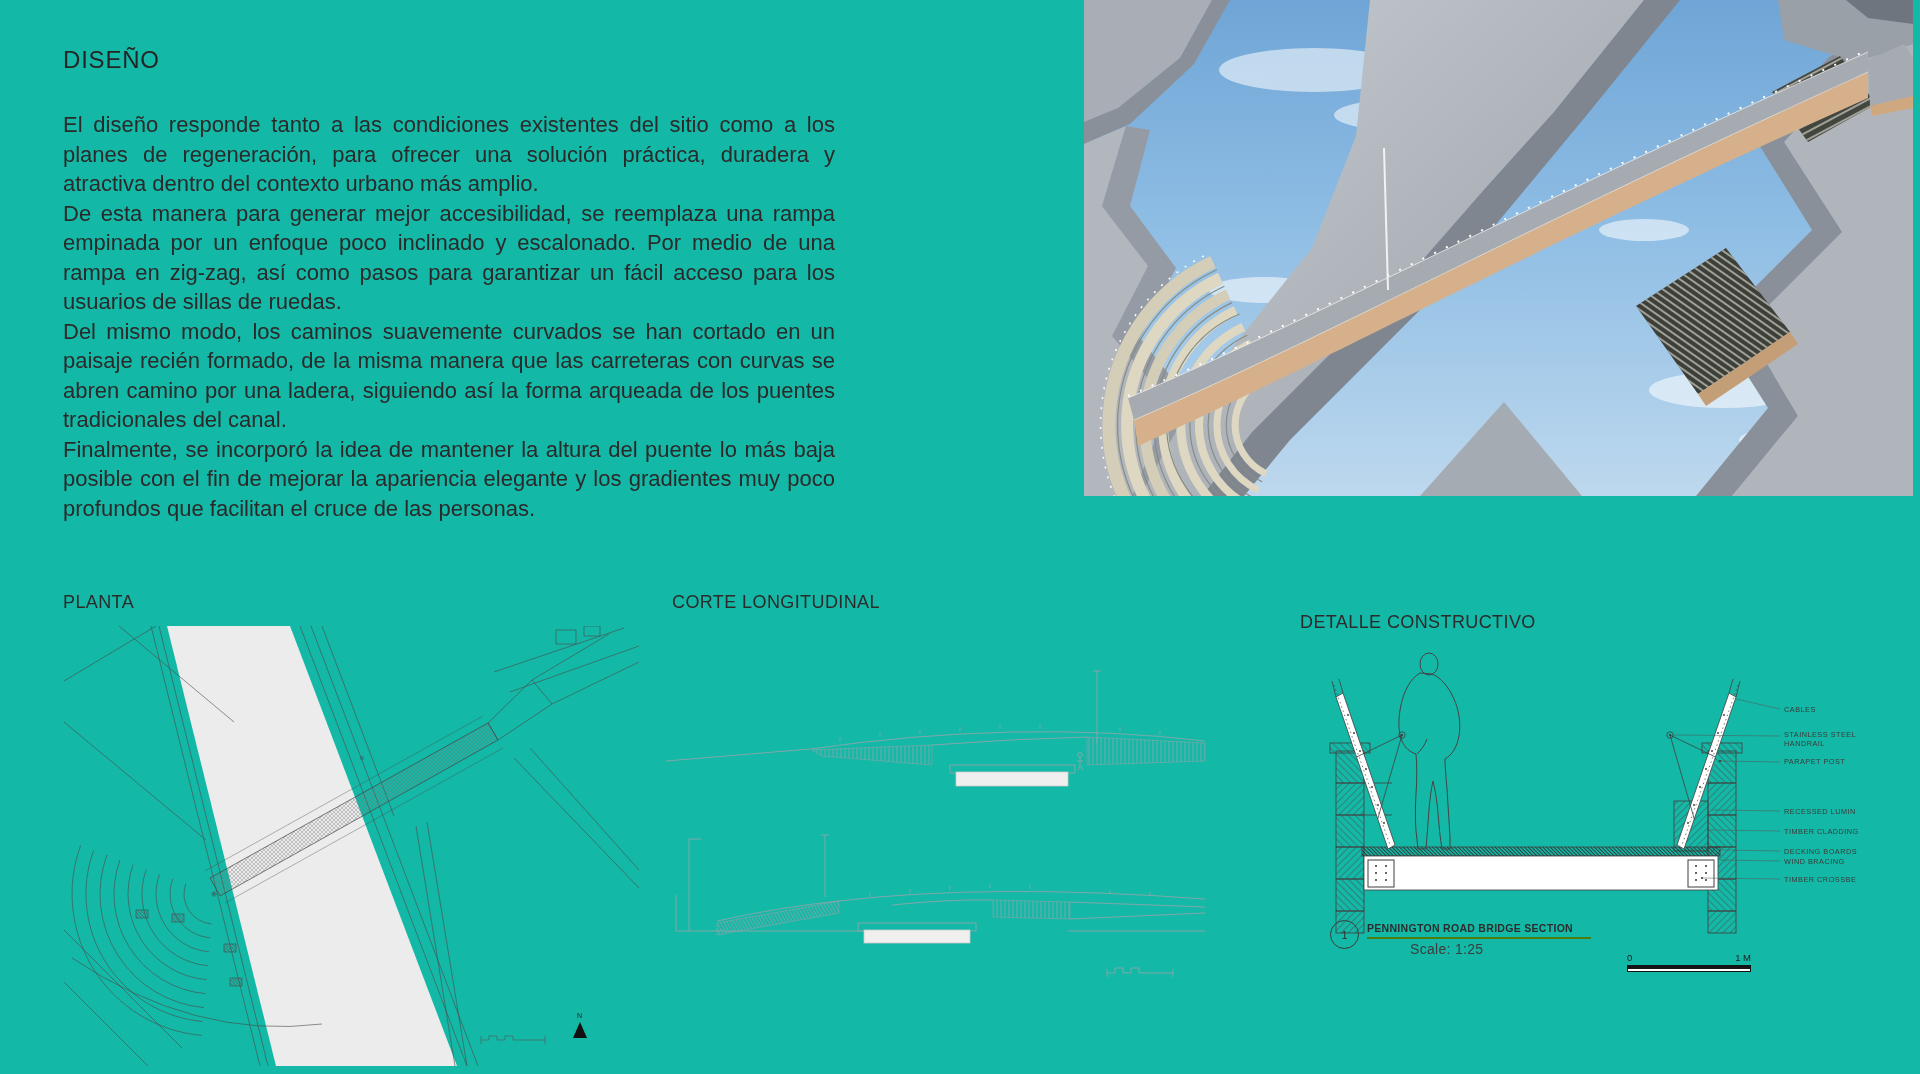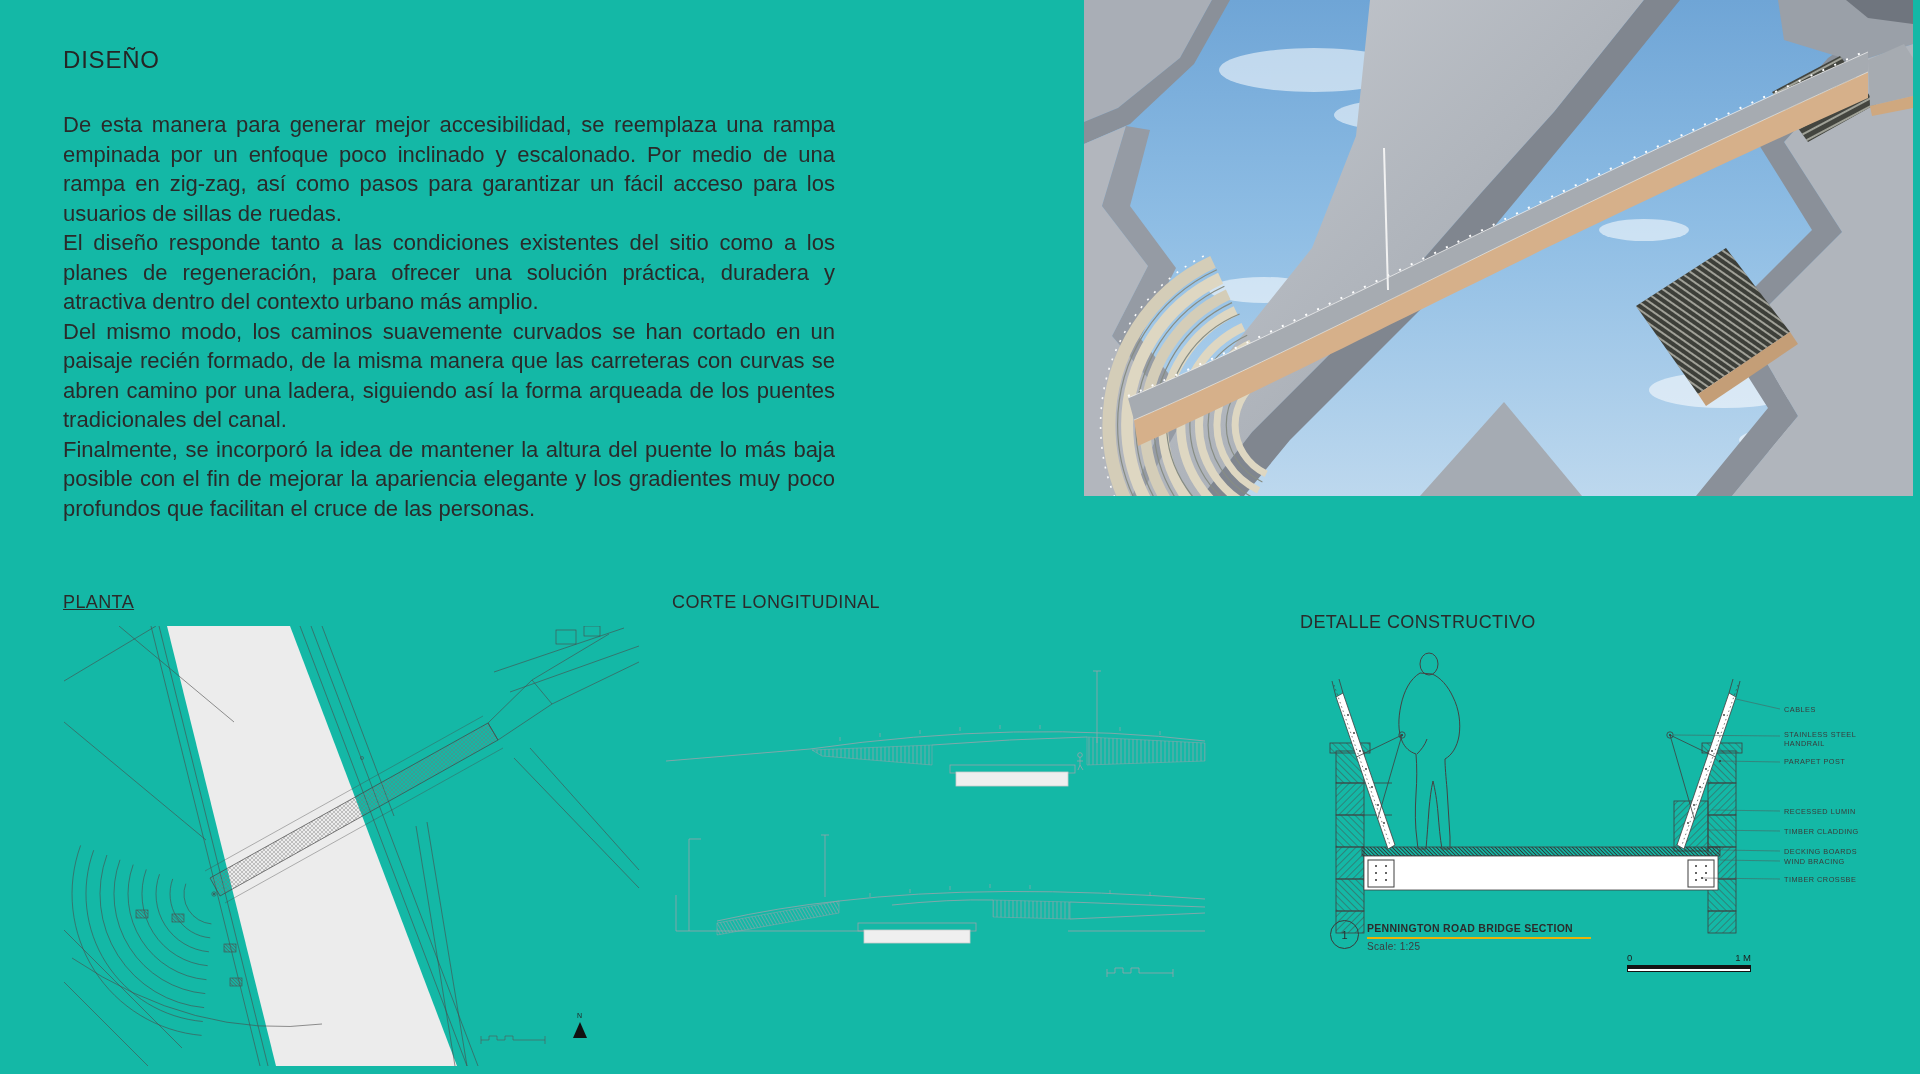--- a/index.html
+++ b/index.html
@@ -7,55 +7,55 @@
   .page{position:relative;width:1920px;height:1074px;background:#14b8a6;}
   .abs{position:absolute;}
 
   
   .article{left:63px;top:46px;width:772px;}
   .article h1{font-size:24px;font-weight:400;letter-spacing:.8px;color:#252525;margin:0 0 36px 0;}
   .article p{margin:0;font-size:22px;line-height:29.5px;text-align:justify;color:#2a2a2a;}
 
   
   .fig-label{font-size:18px;letter-spacing:.4px;color:#2b2b2b;white-space:nowrap;}
-  #plan-label{left:63px;top:592px;text-decoration:underline;}
+  #plan-label{left:63px;top:592px;}
   #corte-label{left:672px;top:592px;text-align:right;}
   #detail-label{left:1300px;top:612px;}
 
   
   #render-fig{left:1084px;top:0;width:829px;height:496px;overflow:hidden;}
   #plan-fig{left:64px;top:626px;width:580px;height:440px;}
   #corte-fig{left:660px;top:655px;width:550px;height:330px;}
   #detail-fig{left:1322px;top:633px;width:600px;height:352px;}
   svg{display:block;}
 
   
   .titleblock{left:1330px;top:920px;display:flex;align-items:flex-start;}
   .tb-circle{width:27px;height:27px;border:1.2px solid #3a3a3a;border-radius:50%;
     display:flex;align-items:center;justify-content:center;font-size:11px;color:#2c2c2c;flex:0 0 auto;}
   .tb-texts{margin-left:8px;margin-top:2px;}
   .tb-title{font-size:10.5px;font-weight:bold;letter-spacing:.3px;color:#2c2c2c;
-    border-bottom:2px solid #eab308;padding:0 12px 3px 0;width:212px;white-space:nowrap;}
-  .tb-scale{font-size:10px;color:#3c3c3c;margin-top:2px;letter-spacing:.3px;}
+    border-bottom:2px solid #4d7c0f;padding:0 12px 3px 0;width:212px;white-space:nowrap;}
+  .tb-scale{font-size:14px;color:#3c3c3c;margin-top:2px;letter-spacing:.3px;margin-left:43px;}
 
   
   .scalebar{left:1627px;top:952px;width:124px;}
   .sb-labels{display:flex;justify-content:space-between;font-size:9.5px;color:#1d1d1d;}
   .sb-bar{margin-top:2px;height:7px;border:1px solid #141414;box-sizing:border-box;
     background:linear-gradient(to bottom,#141414 0 55%,#ffffff 55% 100%);}
 </style>
 </head>
 <body>
 
 <div class="page">
 
   <div class="abs article">
     <h1>DISEÑO</h1>
+    <p>El diseño responde tanto a las condiciones existentes del sitio como a los planes de regeneración, para ofrecer una solución práctica, duradera y atractiva dentro del contexto urbano más amplio.</p>
     <p>De esta manera para generar mejor accesibilidad, se reemplaza una rampa empinada por un enfoque poco inclinado y escalonado.  Por medio de una rampa en zig-zag, así como pasos para garantizar un fácil acceso para los usuarios de sillas de ruedas.</p>
-    <p>El diseño responde tanto a las condiciones existentes del sitio como a los planes de regeneración, para ofrecer una solución práctica, duradera y atractiva dentro del contexto urbano más amplio.</p>
     <p>Del mismo modo, los caminos suavemente curvados se han cortado en un paisaje recién formado, de la misma manera que las carreteras con curvas se abren camino por una ladera, siguiendo así la forma arqueada de los puentes tradicionales del canal.</p>
     <p>Finalmente, se incorporó la idea de mantener la altura del puente lo más baja posible con el fin de mejorar la apariencia elegante y los gradientes muy poco profundos que facilitan el cruce de las personas.</p>
   </div>
 
   <div class="abs" id="render-fig">
     <svg width="829" height="496" viewBox="0 0 829 496">
       <defs>
         <linearGradient id="skyG" x1="0" y1="0" x2="0" y2="1">
           <stop offset="0" stop-color="#6fa5d6"></stop>
             <stop offset=".45" stop-color="#8ebde4"></stop>

